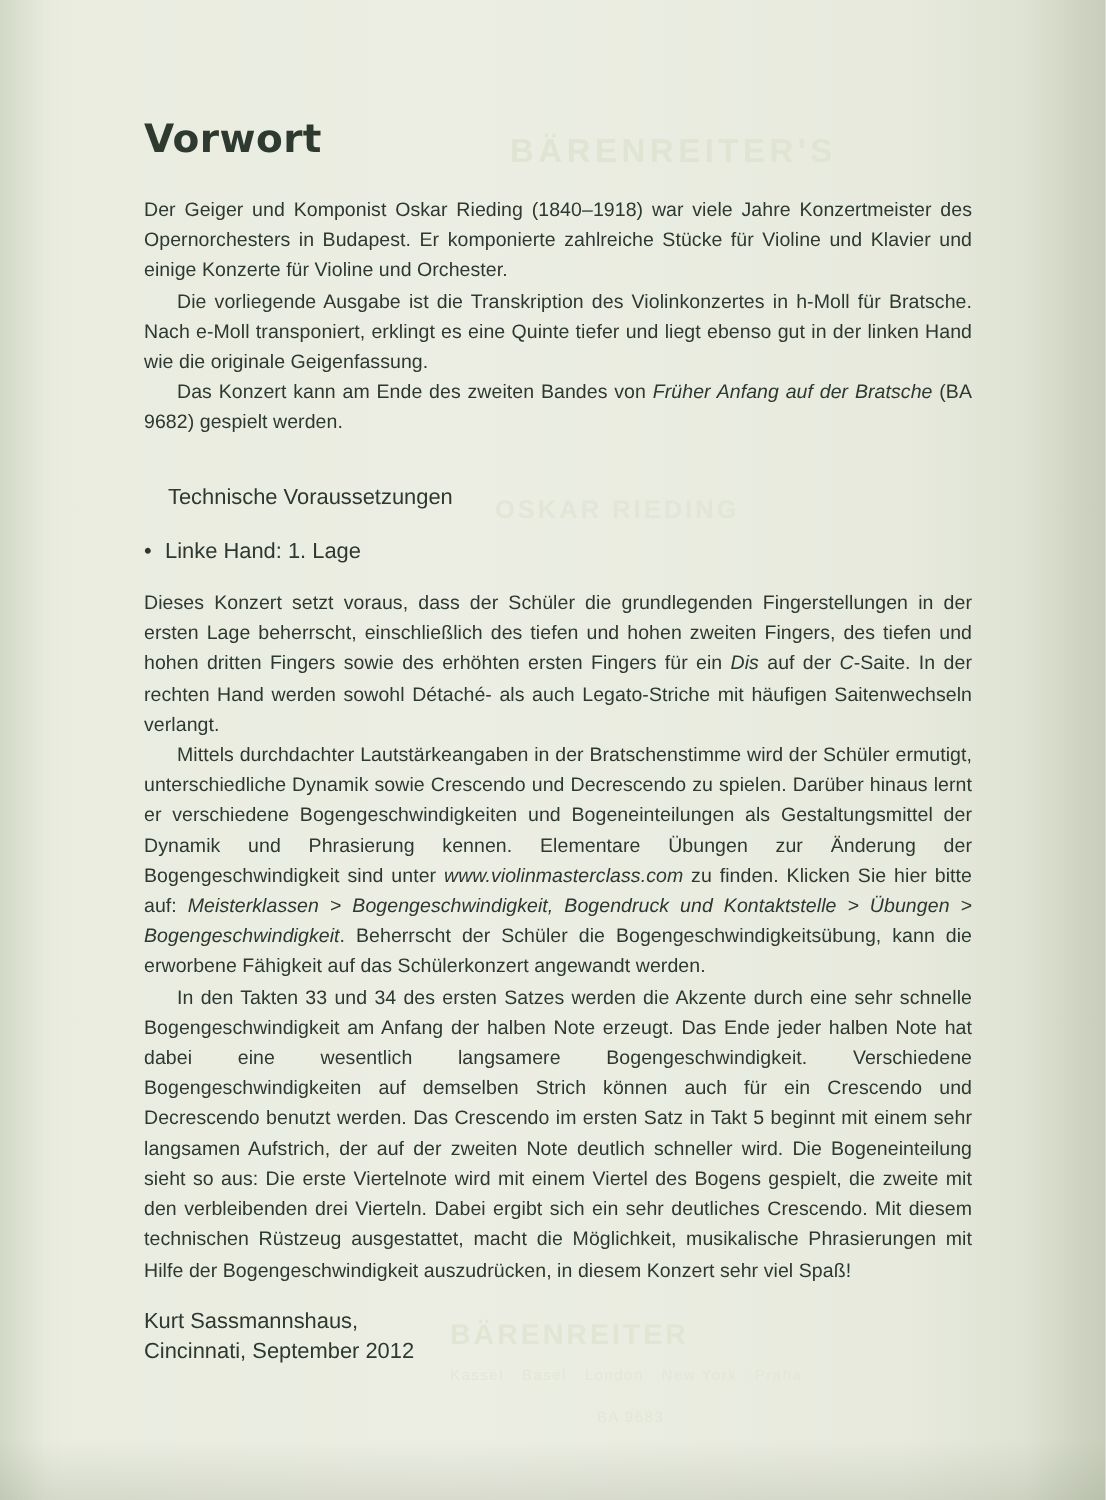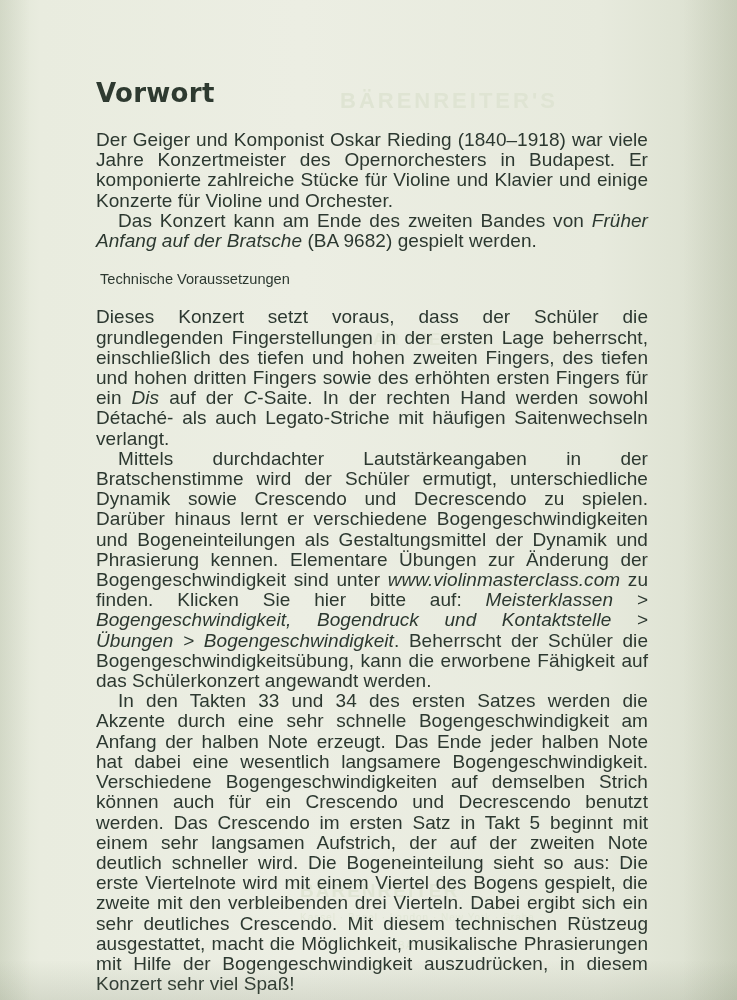--- a/index.html
+++ b/index.html
@@ -85,39 +85,39 @@
   }
   h1.title {
     font-family: "DejaVu Sans", sans-serif;
     font-size: 26px;
     font-weight: bold;
     color: #2e3a30;
     margin: 0 0 22px 0;
     letter-spacing: 0.3px;
   }
   p.para {
-    font-size: 19px;
+    font-size: 13px;
     line-height: 20.2px;
     color: #2c3830;
     margin: 0 0 0 0;
     text-align: justify;
     text-justify: inter-word;
     letter-spacing: 0.05px;
   }
   p.indent {
     text-indent: 22px;
   }
   .gap {
     height: 14px;
   }
   .list-head {
     font-size: 14.6px;
     line-height: 20.2px;
     color: #2c3830;
-    margin: 4px;
+    margin: 16px;
   }
   ul.bullets {
     list-style: none;
     margin: 0;
     padding: 0;
   }
   ul.bullets li {
     font-size: 14.6px;
     line-height: 20.2px;
     color: #2c3830;
@@ -177,26 +177,28 @@
   <div class="ghost ghost-3">OSKAR RIEDING</div>
   <div class="ghost ghost-4">BÄRENREITER</div>
   <div class="ghost ghost-5">Kassel · Basel · London · New York · Praha</div>
   <div class="ghost ghost-6">BA 9683</div>
 
   <div class="content">
 
     <h1 class="title">Vorwort</h1>
 
     <p class="para">Der Geiger und Komponist Oskar Rieding (1840–1918) war viele Jahre Konzertmeister des Opernorchesters in Budapest. Er komponierte zahlreiche Stücke für Violine und Klavier und einige Konzerte für Violine und Orchester.</p>
+    <p class="para indent">Die vorliegende Ausgabe ist die Transkription des Violinkonzertes in h-Moll für Bratsche. Nach e-Moll transponiert, erklingt es eine Quinte tiefer und liegt ebenso gut in der linken Hand wie die originale Geigenfassung.</p>
     <p class="para indent"><span>Das Konzert kann am Ende des zweiten Bandes von </span><em>Früher Anfang auf der Bratsche</em><span> (BA 9682) gespielt werden.</span></p>
 
     <div class="gap"></div>
 
     <p class="list-head">Technische Voraussetzungen</p>
     <ul class="bullets">
+      <li>Linke Hand: 1. Lage</li>
     </ul>
 
     <div class="gap"></div>
 
     <p class="para"><span>Dieses Konzert setzt voraus, dass der Schüler die grundlegenden Fingerstellungen in der ersten Lage beherrscht, einschließlich des tiefen und hohen zweiten Fingers, des tiefen und hohen dritten Fingers sowie des erhöhten ersten Fingers für ein </span><em>Dis</em><span> auf der </span><em>C</em><span>-Saite. In der rechten Hand werden sowohl Détaché- als auch Legato-Striche mit häufigen Saitenwechseln verlangt.</span></p>
 
     <p class="para indent"><span>Mittels durchdachter Lautstärkeangaben in der Bratschenstimme wird der Schüler ermutigt, unterschiedliche Dynamik sowie Crescendo und Decrescendo zu spielen. Darüber hinaus lernt er verschiedene Bogengeschwindigkeiten und Bogeneinteilungen als Gestaltungsmittel der Dynamik und Phrasierung kennen. Elementare Übungen zur Änderung der Bogengeschwindigkeit sind unter </span><em>www.violinmasterclass.com</em><span> zu finden. Klicken Sie hier bitte auf: </span><em>Meisterklassen &gt; Bogengeschwindigkeit, Bogendruck und Kontaktstelle &gt; Übungen &gt; Bogengeschwindigkeit</em><span>. Beherrscht der Schüler die Bogengeschwindigkeitsübung, kann die erworbene Fähigkeit auf das Schülerkonzert angewandt werden.</span></p>
 
     <p class="para indent">In den Takten 33 und 34 des ersten Satzes werden die Akzente durch eine sehr schnelle Bogengeschwindigkeit am Anfang der halben Note erzeugt. Das Ende jeder halben Note hat dabei eine wesentlich langsamere Bogengeschwindigkeit. Verschiedene Bogengeschwindigkeiten auf demselben Strich können auch für ein Crescendo und Decrescendo benutzt werden. Das Crescendo im ersten Satz in Takt 5 beginnt mit einem sehr langsamen Aufstrich, der auf der zweiten Note deutlich schneller wird. Die Bogeneinteilung sieht so aus: Die erste Viertelnote wird mit einem Viertel des Bogens gespielt, die zweite mit den verbleibenden drei Vierteln. Dabei ergibt sich ein sehr deutliches Crescendo. Mit diesem technischen Rüstzeug ausgestattet, macht die Möglichkeit, musikalische Phrasierungen mit Hilfe der Bogengeschwindigkeit auszudrücken, in diesem Konzert sehr viel Spaß!</p>
 

